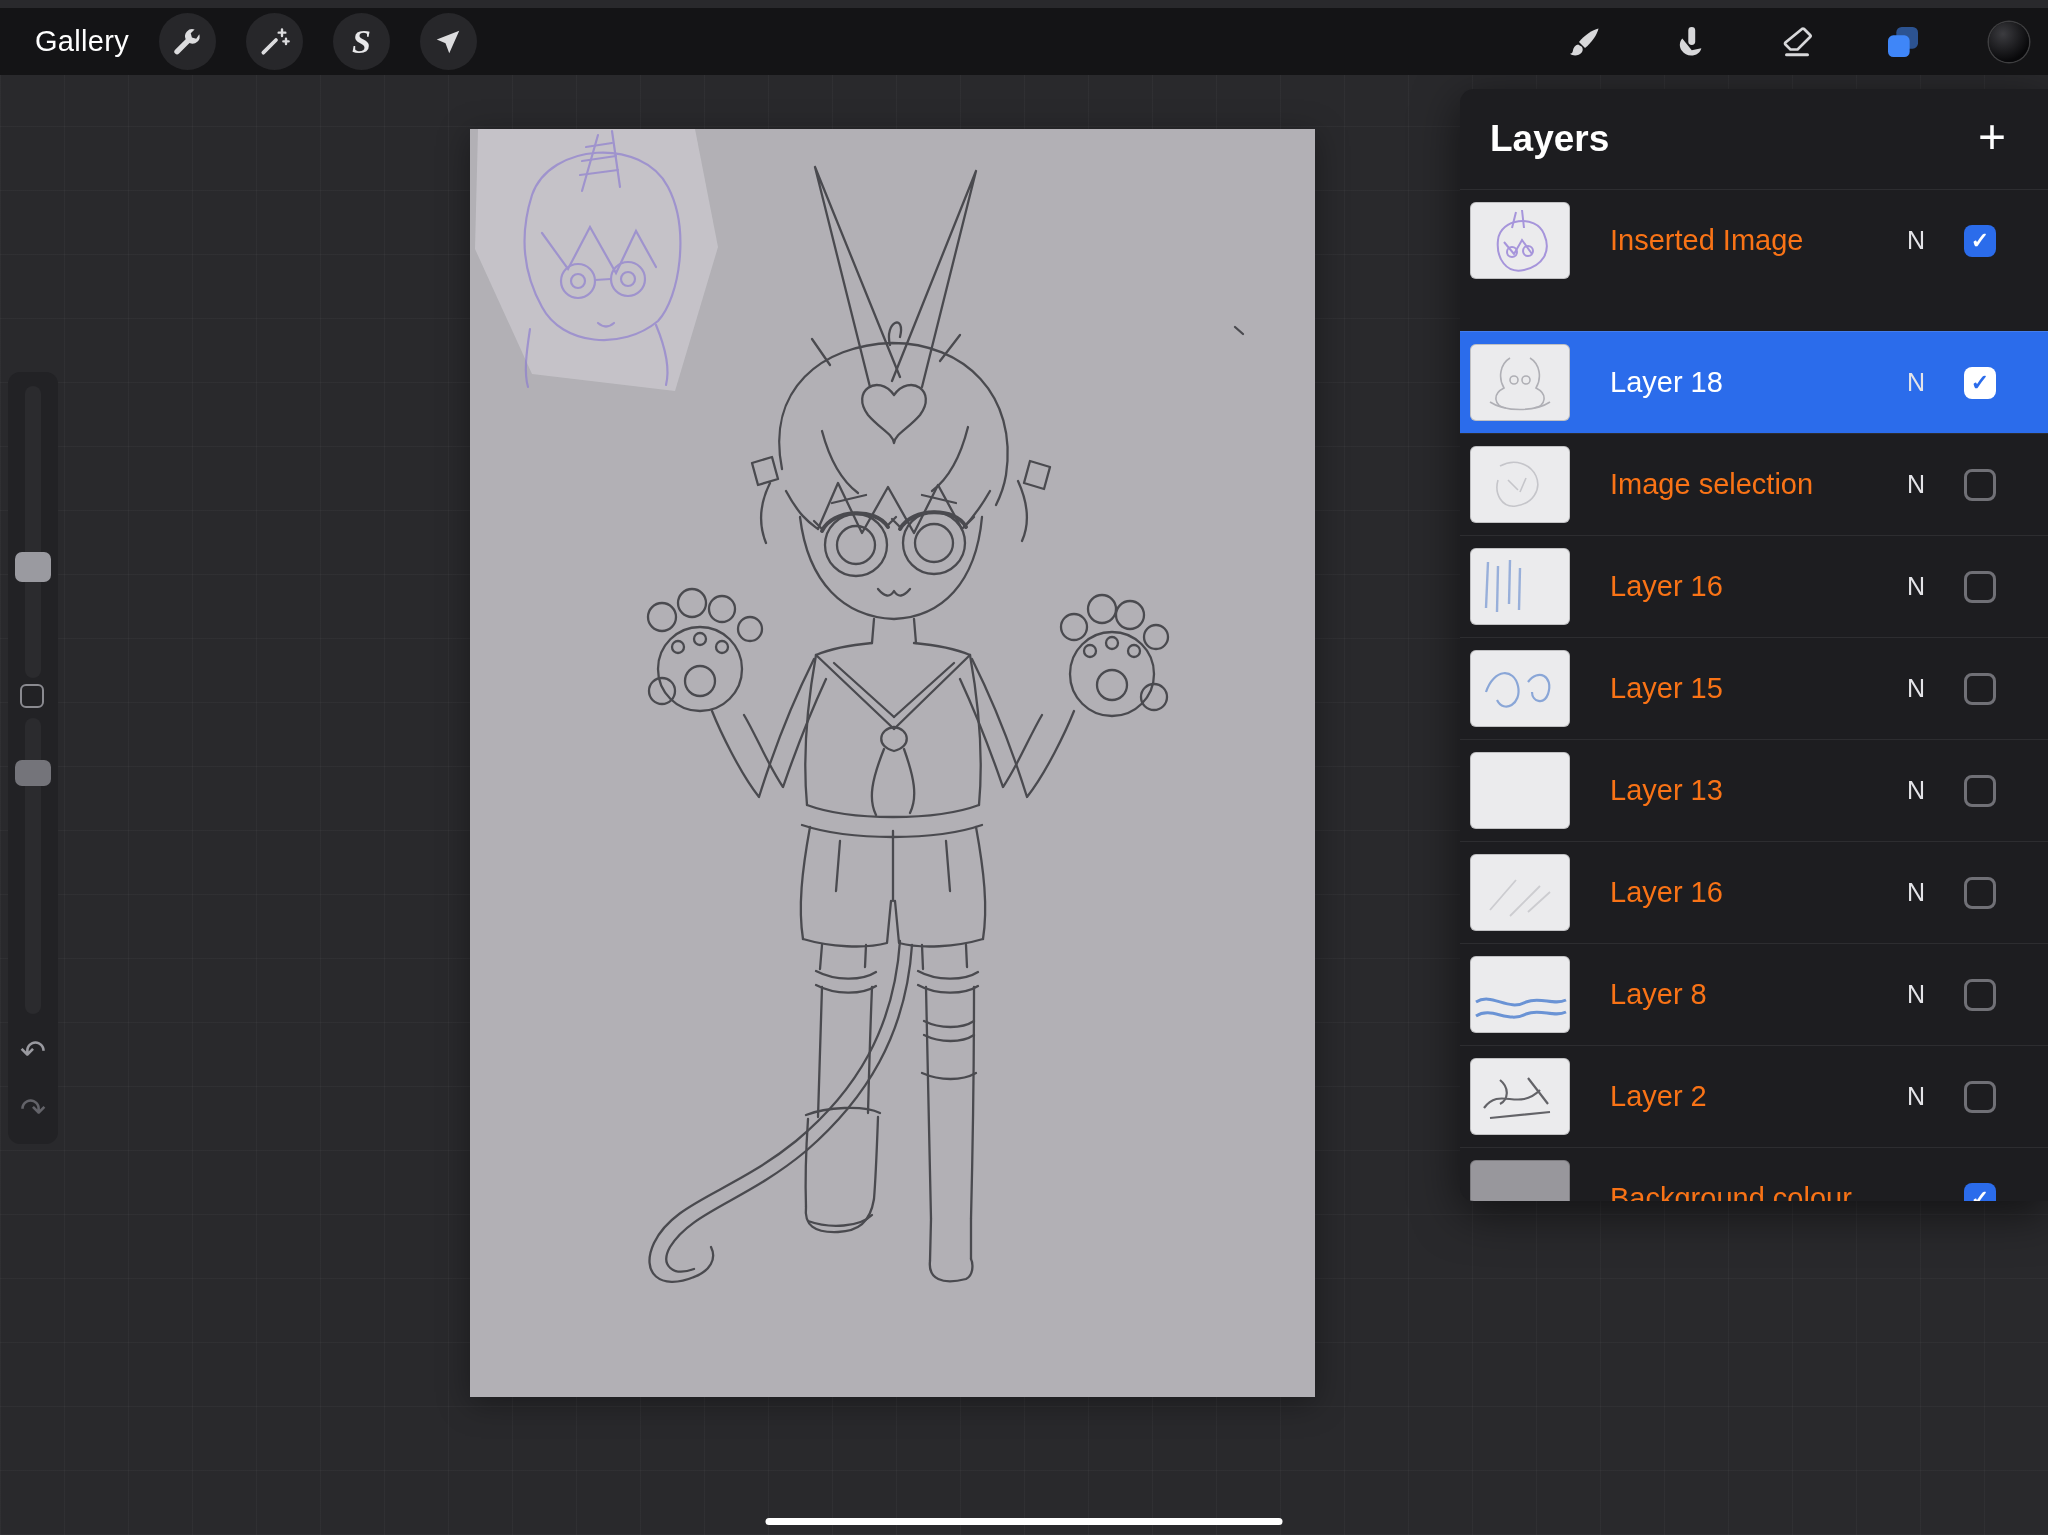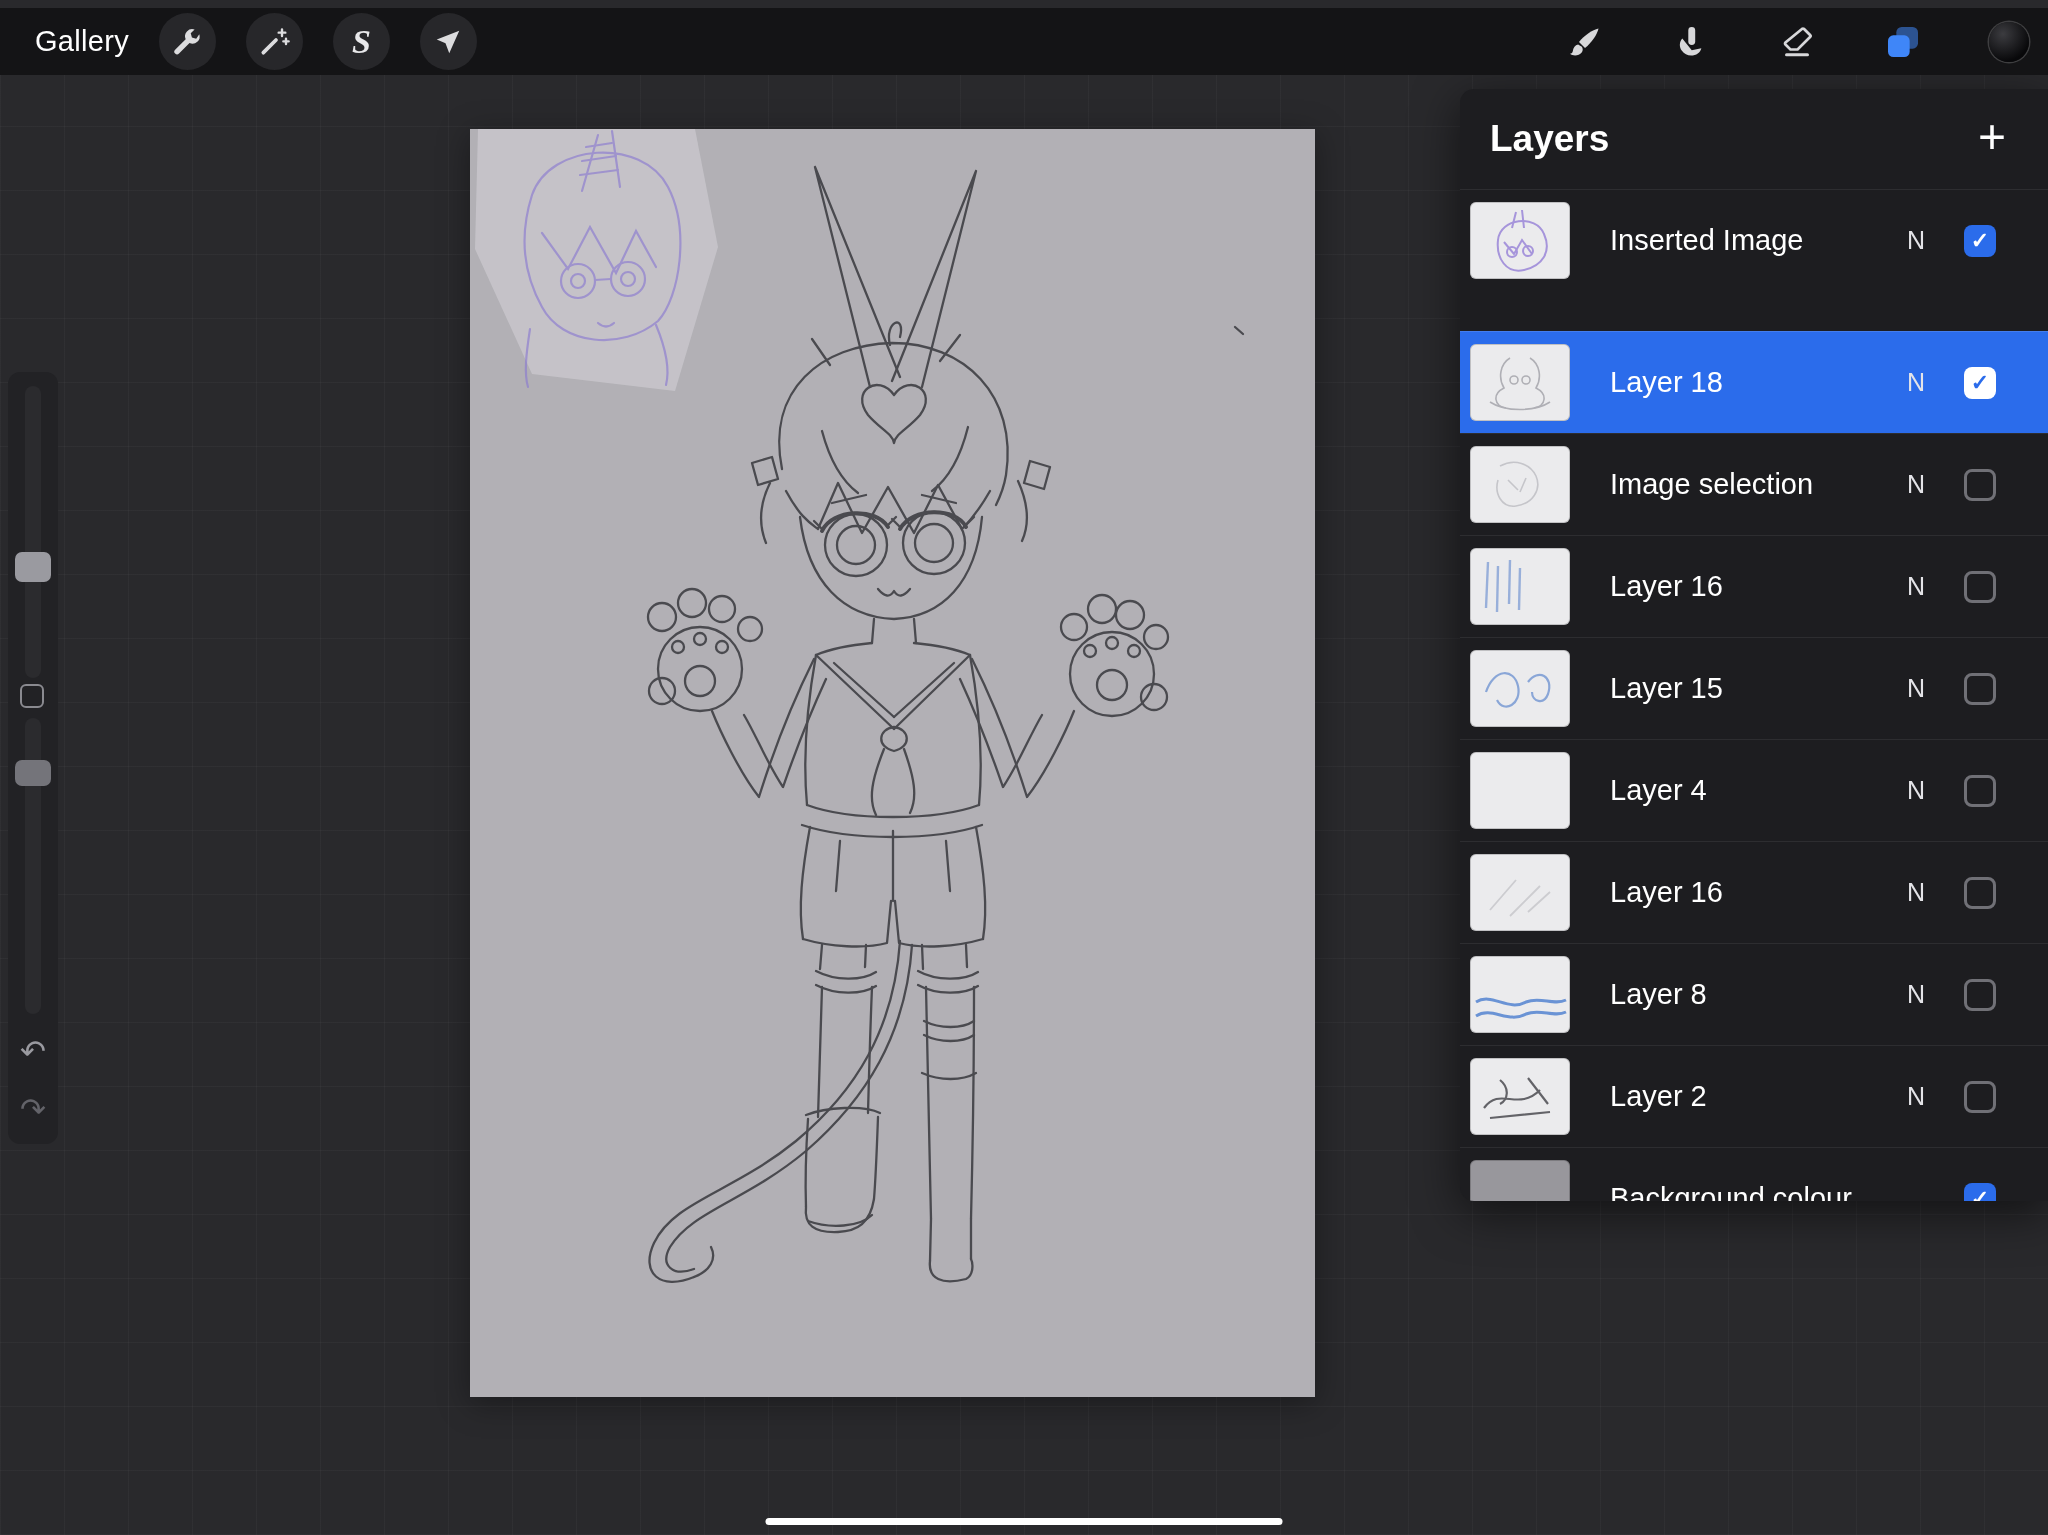--- a/index.html
+++ b/index.html
@@ -56,21 +56,21 @@
     padding:0 42px 0 30px;}
   .panel-title{color:#fff;font-size:37px;font-weight:700;}
   .add-btn{color:#fff;font-size:48px;font-weight:300;line-height:1;margin-top:-4px;}
   .layer-row{height:101px;display:flex;align-items:center;
     border-top:1px solid rgba(255,255,255,.075);}
   .layer-row.selected{background:#2b6ceb;border-top-color:rgba(255,255,255,.12);margin-top:40px;}
   .thumb{width:100px;height:77px;border-radius:6px;background:#ebebed;margin-left:10px;
     overflow:hidden;flex:none;box-shadow:inset 0 0 0 1px rgba(0,0,0,.18);position:relative;}
   .thumb.solid{background:#98979c;}
   .thumb svg{position:absolute;left:0;top:0;}
-  .layer-name{color:#ffffff;font-size:29px;margin-left:40px;flex:1;white-space:nowrap;}
+  .layer-name{color:#f97316;font-size:29px;margin-left:40px;flex:1;white-space:nowrap;}
   .layer-row.selected .layer-name{color:#fff;}
   .blend{color:#e4e4e8;font-size:25px;width:40px;text-align:center;margin-right:28px;flex:none;}
   .checkbox{width:32px;height:32px;border-radius:8px;margin-right:52px;flex:none;
     box-sizing:border-box;display:flex;align-items:center;justify-content:center;}
   .checkbox.unchecked{border:3px solid #707076;background:transparent;}
   .checkbox.checked{background:#2b6ceb;}
   .checkbox.checked::after{content:"✓";color:#fff;font-size:22px;font-weight:700;}
   .layer-row.selected .checkbox.checked{background:#fff;}
   .layer-row.selected .checkbox.checked::after{color:#2b6ceb;}
 
@@ -352,21 +352,21 @@
               </g>
             </svg>
         </div>
         <div class="layer-name">Layer 15</div>
         <div class="blend">N</div>
         <div class="checkbox unchecked"></div>
       </div>
 
       <div class="layer-row">
         <div class="thumb"></div>
-        <div class="layer-name">Layer 4</div>
+        <div class="layer-name">Layer 13</div>
         <div class="blend">N</div>
         <div class="checkbox unchecked"></div>
       </div>
 
       <div class="layer-row">
         <div class="thumb">
           <svg width="100" height="77" viewBox="0 0 100 77">
               <g stroke="#c4c4c8" stroke-width="1.8" fill="none" opacity=".8">
             <path d="M20,56 L46,26 M40,62 L70,32 M58,58 L80,38"></path>
               </g>

